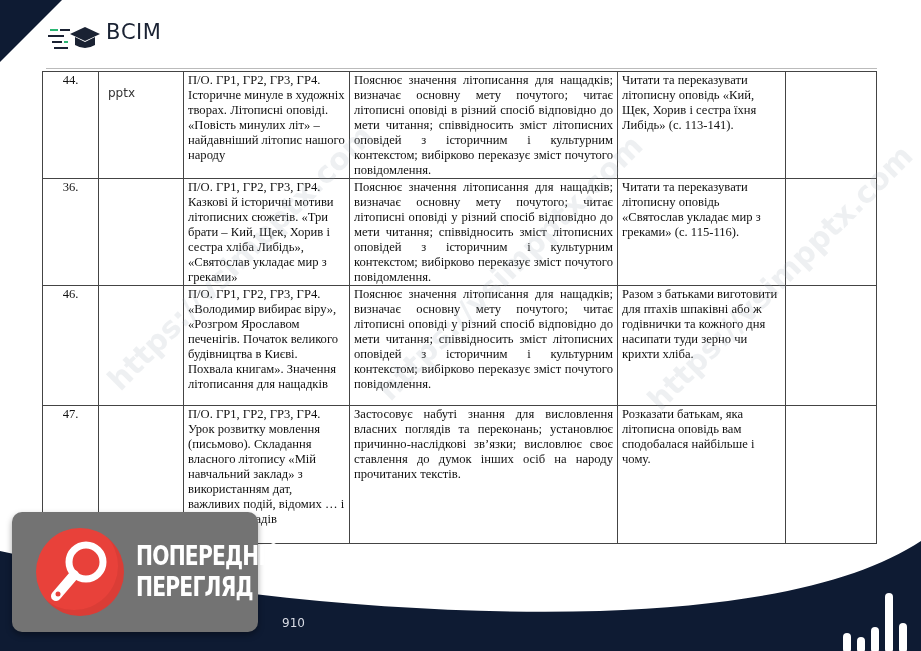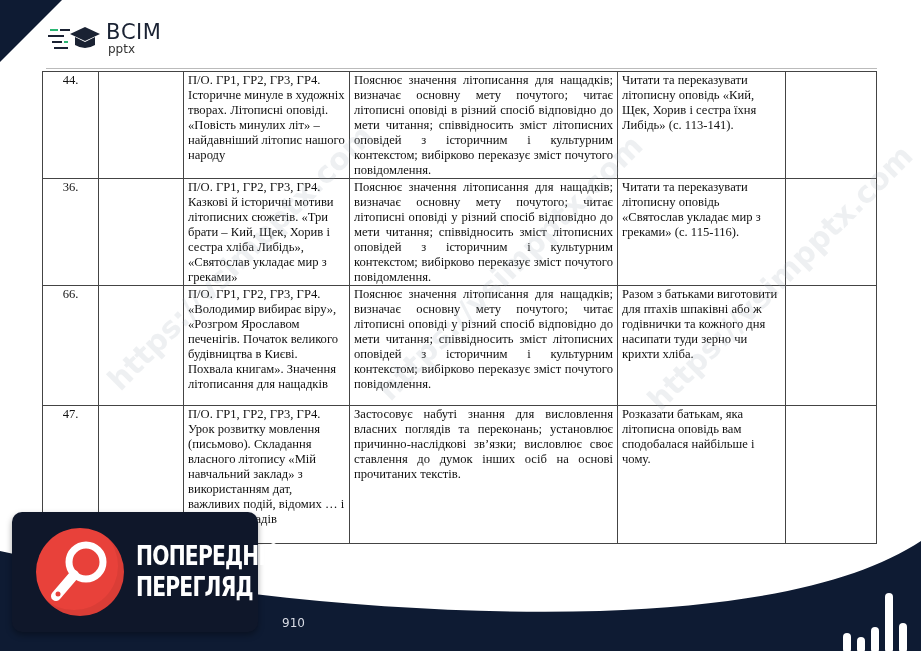--- a/index.html
+++ b/index.html
@@ -11,21 +11,21 @@
     }
     .corner-tl {
       position: absolute; left: 0; top: 0; width: 0; height: 0;
       border-top: 62px solid #0e1b33;
       border-right: 62px solid transparent;
     }
     .logo { position: absolute; left: 48px; top: 22px; height: 36px; display: flex; align-items: flex-start; }
     .logo-mark { width: 54px; height: 30px; position: relative; }
     .logo-text { margin-left: 4px; line-height: 1; font-family: "DejaVu Sans", sans-serif; color: #1a2233; }
     .logo-text .big { font-size: 21px; letter-spacing: 0.5px; display: block; }
-    .logo-text .small { font-size: 12px; display: block; margin-left: 2px; color: #333; }
+    .logo-text .small { font-size: 12px; display: block; margin-left: 2px; color: #333; margin-top: 44px; }
     .header-line { position: absolute; left: 46px; right: 44px; top: 68px; height: 1px; background: #bbb; }
 
     table.plan {
       position: absolute; left: 42px; top: 71px;
       border-collapse: collapse; table-layout: fixed;
       width: 834px;
       font-size: 12.6px; line-height: 15px;
     }
     table.plan td {
       border: 1px solid #444;
@@ -37,21 +37,21 @@
 
     .footer-wave {
       position: absolute; left: 0; bottom: 0; width: 921px; height: 110px;
     }
     .page-num {
       position: absolute; left: 258px; top: 616px; color: #d8dbe4;
       font-family: "DejaVu Sans", sans-serif; font-size: 12px; margin-left: 24px;
     }
     .preview-badge {
       position: absolute; left: 12px; top: 512px; width: 246px; height: 120px;
-      background: #0f172a; border-radius: 10px;
+      background: #737373; border-radius: 10px;
       box-shadow: 0 3px 6px rgba(0,0,0,0.35);
       display: flex; align-items: center;
     }
     .preview-circle {
       width: 88px; height: 88px; border-radius: 50%;
       background: #e8413a; margin-left: 24px; position: relative; flex: none;
       box-shadow: inset -6px -6px 0 rgba(0,0,0,0.06);
     }
     .preview-text {
       margin-left: 12px; color: #fff; font-family: "DejaVu Sans", sans-serif;
@@ -112,32 +112,32 @@
   </tr>
   <tr style="height:106px">
     <td class="num">36.</td>
     <td></td>
     <td>П/О. ГР1, ГР2, ГР3, ГР4. Казкові й історичні мотиви літописних сюжетів. «Три брати – Кий, Щек, Хорив і сестра хліба Либідь», «Святослав укладає мир з греками»</td>
     <td class="just">Пояснює значення літописання для нащадків; визначає основну мету почутого; читає літописні оповіді у різний спосіб відповідно до мети читання; співвідносить зміст літописних оповідей з історичним і культурним контекстом; вибірково переказує зміст почутого повідомлення.</td>
     <td>Читати та переказувати літописну оповідь «Святослав укладає мир з греками» (с. 115-116).</td>
     <td></td>
   </tr>
   <tr style="height:120px">
-    <td class="num">66.</td>
+    <td class="num">46.</td>
     <td></td>
     <td>П/О. ГР1, ГР2, ГР3, ГР4. «Володимир вибирає віру», «Розгром Ярославом печенігів. Початок великого будівництва в Києві. Похвала книгам». Значення літописання для нащадків</td>
     <td class="just">Пояснює значення літописання для нащадків; визначає основну мету почутого; читає літописні оповіді у різний спосіб відповідно до мети читання; співвідносить зміст літописних оповідей з історичним і культурним контекстом; вибірково переказує зміст почутого повідомлення.</td>
     <td>Разом з батьками виготовити для птахів шпаківні або ж годівнички та кожного дня насипати туди зерно чи крихти хліба.</td>
     <td></td>
   </tr>
   <tr style="height:138px">
     <td class="num">47.</td>
     <td></td>
     <td>П/О. ГР1, ГР2, ГР3, ГР4. Урок розвитку мовлення (письмово). Складання власного літопису «Мій навчальний заклад» з використанням дат, важливих подій, відомих … і вчителів, … адів</td>
-    <td class="just">Застосовує набуті знання для висловлення власних поглядів та переконань; установлює причинно-наслідкові зв’язки; висловлює своє ставлення до думок інших осіб на основі прочитаних текстів.</td>
+    <td class="just">Застосовує набуті знання для висловлення власних поглядів та переконань; установлює причинно-наслідкові зв’язки; висловлює своє ставлення до думок інших осіб на народу прочитаних текстів.</td>
     <td>Розказати батькам, яка літописна оповідь вам сподобалася найбільше і чому.</td>
     <td></td>
   </tr>
 </tbody>
   </table>
 
 <svg class="footer-wave" viewBox="0 0 921 110" preserveAspectRatio="none">
   <path d="M0,10 C200,55 420,75 600,70 C760,64 860,40 921,0 L921,110 L0,110 Z" fill="#0e1b33"></path>
 </svg>
 

